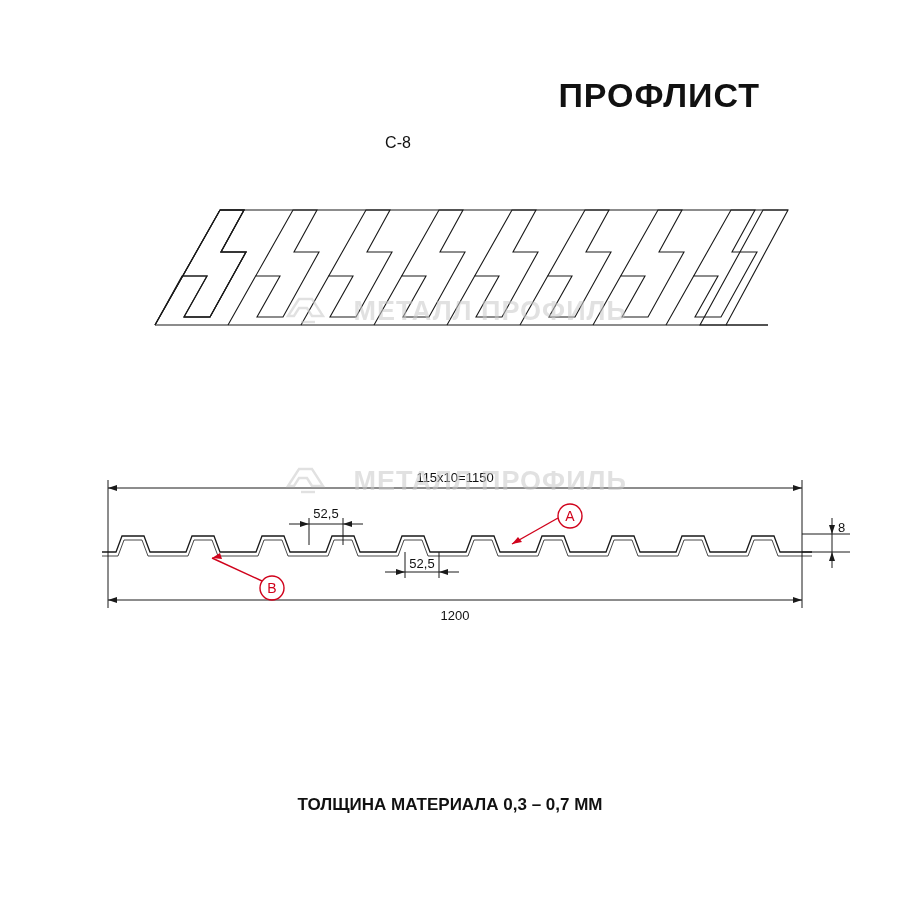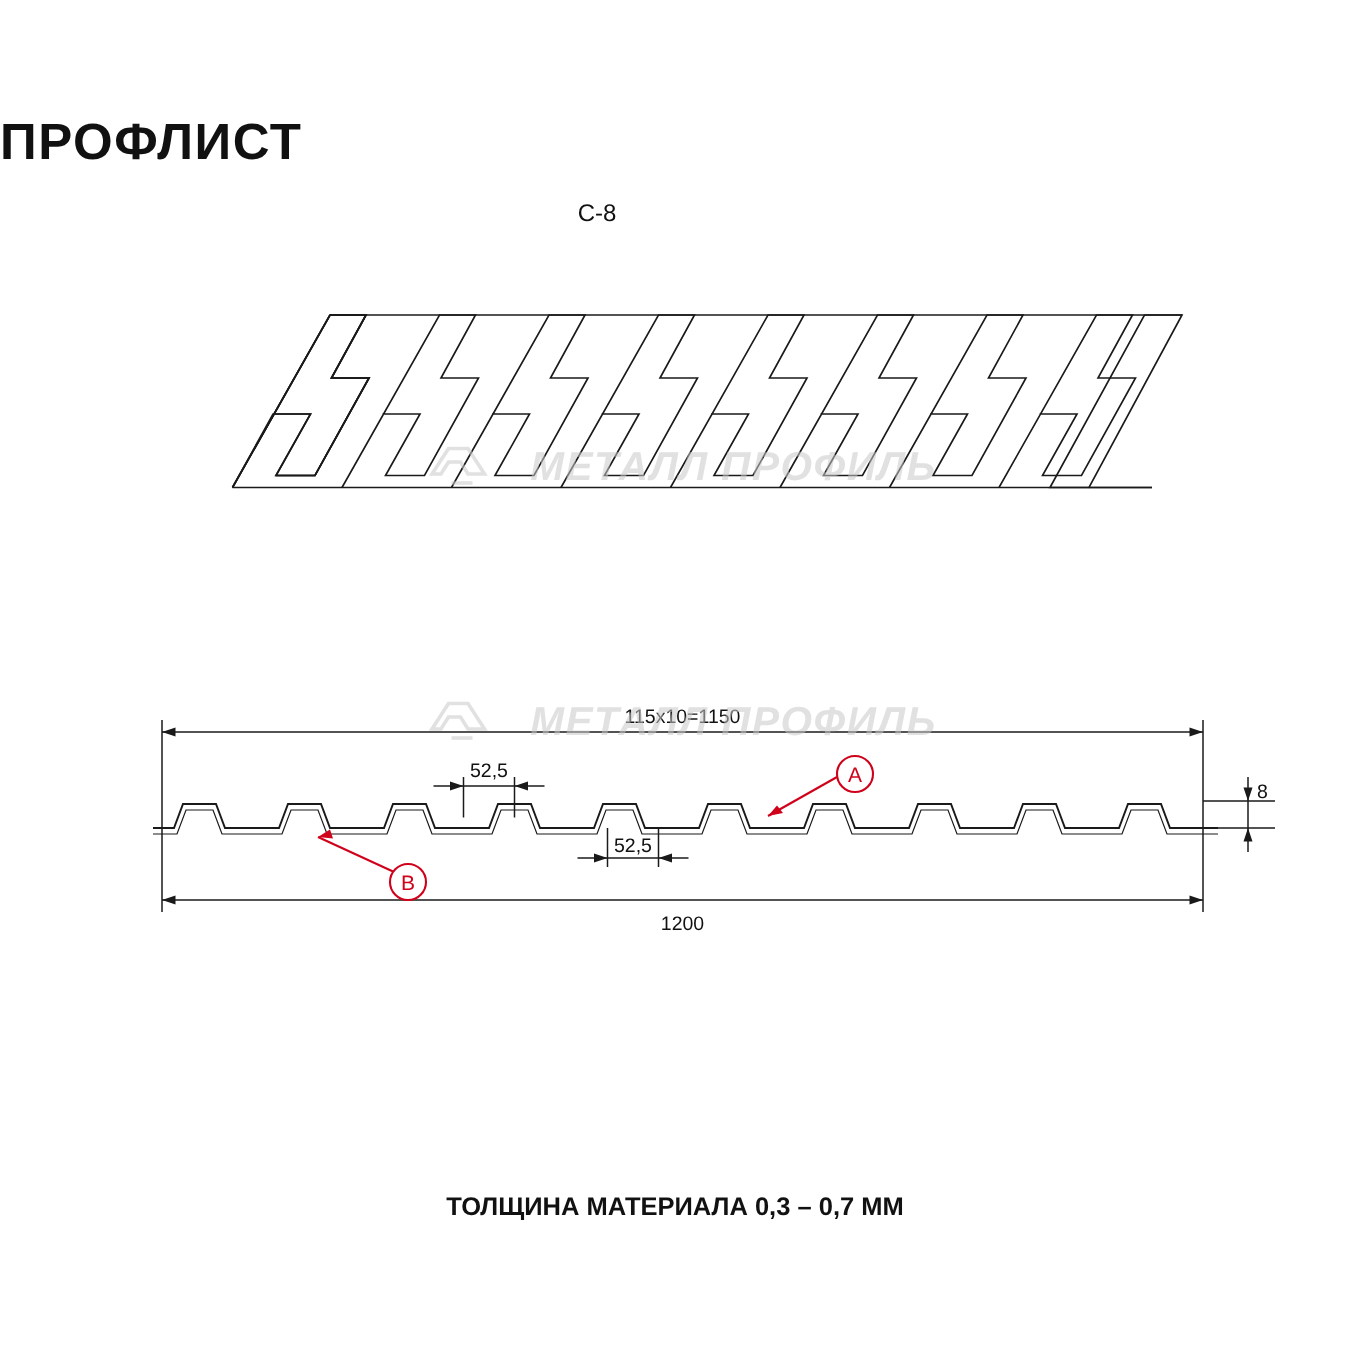--- a/index.html
+++ b/index.html
@@ -10,21 +10,21 @@
     color:#1a1a1a;
     position:relative;
     overflow:hidden;
   }
   .sheet{position:absolute;inset:0;}
 
   
   .title{
     position:absolute;
     top:76px;left:0;width:760px;
-    text-align:left;
+    text-align:right;
     font-size:34px;
     font-weight:bold;
     letter-spacing:1px;
     color:#111;
   }
   .subtitle{
     position:absolute;
     top:134px;left:0;width:796px;
     text-align:center;
     font-size:16px;
@@ -58,21 +58,21 @@
     color:#c9c9c9;
     opacity:.55;
     font-weight:bold;
     white-space:nowrap;
     pointer-events:none;
     user-select:none;
   }
   .wm-1{ left:285px; top:292px; font-size:27px; letter-spacing:1px; }
   .wm-2{ left:285px; top:462px; font-size:27px; letter-spacing:1px; }
   .wm svg{display:inline-block;vertical-align:middle;margin-right:8px;}
-  .wm .txt{display:inline-block;vertical-align:middle;font-style:italic;}
+  .wm .txt{display:inline-block;vertical-align:middle;}
 
   .dimtext{font-size:13px;fill:#111;font-family:"Liberation Sans", sans-serif;}
   .calloutlabel{font-size:14px;fill:#d0021b;font-family:"Liberation Sans", sans-serif;font-weight:normal;}
 </style>
 </head>
 <body>
 
 <div class="sheet">
 
   <div class="title">ПРОФЛИСТ</div>

